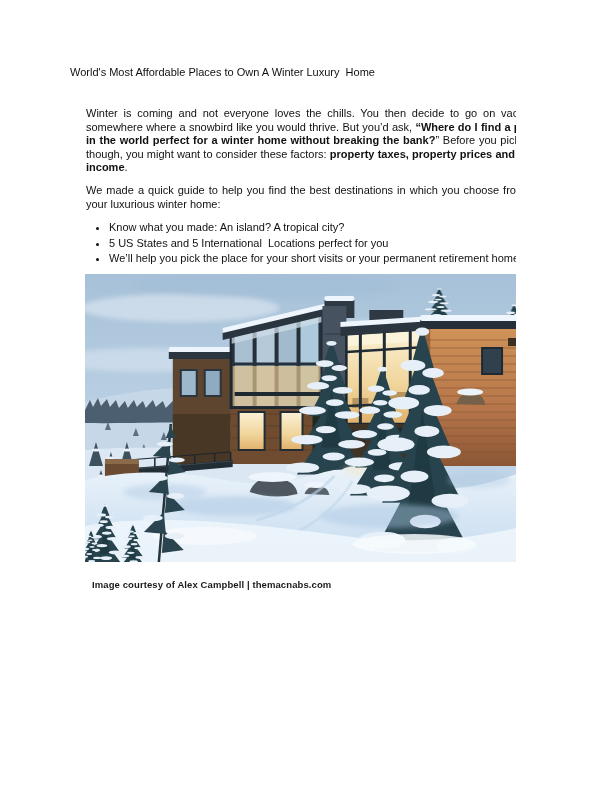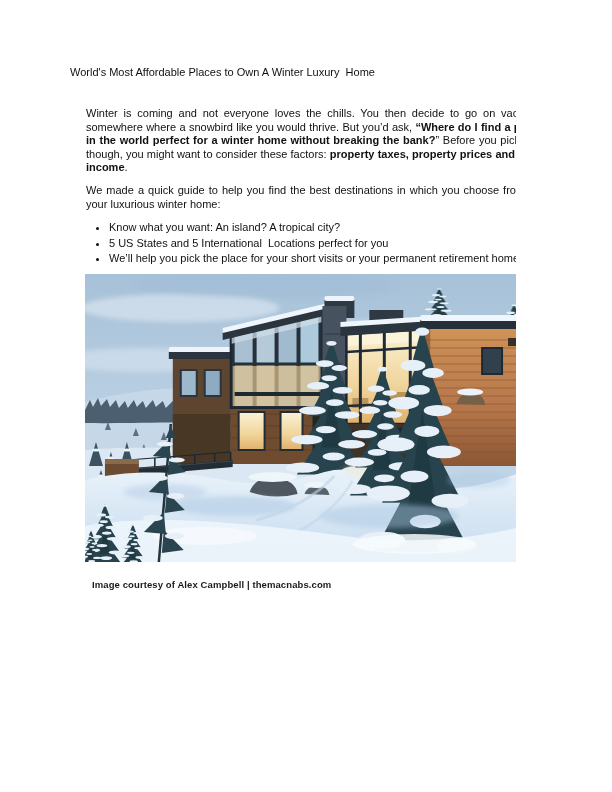--- a/index.html
+++ b/index.html
@@ -60,21 +60,21 @@
 
 <div class="page">
   <div class="content">
     <p class="title">World's Most Affordable Places to Own A Winter Luxury&nbsp; Home</p>
     <div class="spacer"></div>
     <div id="article-body">
         <p class="body-para"><span>Winter is coming and not everyone loves the chills. You then decide to go on vacation somewhere where a snowbird like you would thrive. But you’d ask, </span><span class="b">“Where do I find a place in the world perfect for a winter home without breaking the bank?</span><span>” Before you pick one though, you might want to consider these factors: </span><span class="b">property taxes, property prices and your income</span><span>.</span></p>
         <p class="body-para"><span>We made a quick guide to help you find the best destinations in which you choose from for your luxurious winter home:</span></p>
       </div>
     <ul class="bullets">
-        <li>Know what you want: An island? A tropical city?</li>
+        <li>Know what you made: An island? A tropical city?</li>
         <li>5 US States and 5 International&nbsp; Locations perfect for you</li>
         <li>We’ll help you pick the place for your short visits or your permanent retirement home</li>
       </ul>
 
     <figure class="photo-figure">
       <div class="photo">
         <svg viewBox="0 0 440 288" preserveAspectRatio="none">
           <defs>
             <linearGradient id="skyGrad" x1="0" y1="0" x2="0" y2="1">
               <stop offset="0" stop-color="#a6c1d8"></stop>

